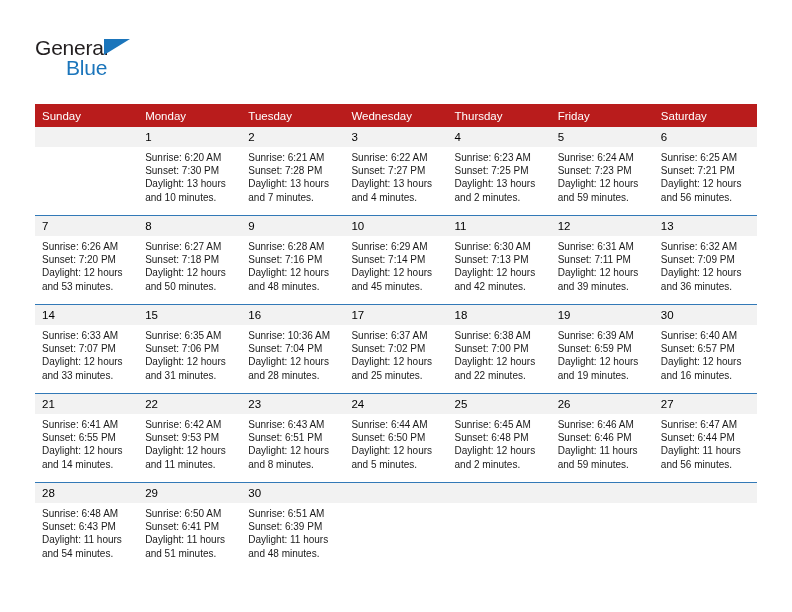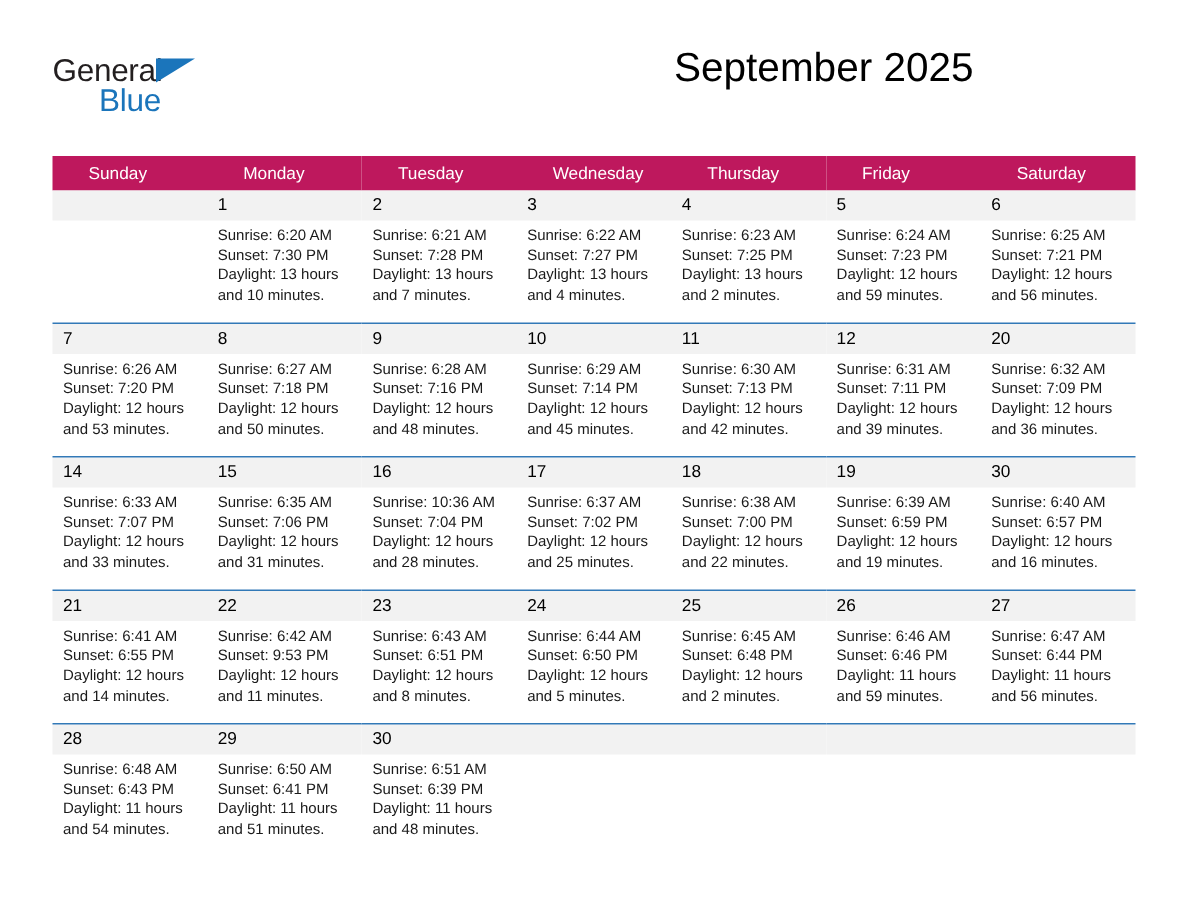--- a/index.html
+++ b/index.html
@@ -86,26 +86,26 @@
   
   .calendar {
     position: absolute;
     left: 35px;
     top: 104px;
     width: 722px;
     border-collapse: collapse;
     table-layout: fixed;
   }
   .calendar th {
-    background: #be185d;
+    background: #b91c1c;
     color: #ffffff;
     font-size: 11.5px;
     font-weight: normal;
     text-align: left;
-    padding: 5px 0 5px 24px;
+    padding: 5px 0 5px 7px;
     height: 13px;
     border: none;
   }
   .calendar td {
     vertical-align: top;
     padding: 0;
     border: none;
     border-top: 1px solid #3279b7;
     width: 103.14px;
   }
@@ -143,21 +143,20 @@
 
   <div class="header">
 
     <div class="logo">
       <span class="logo-general">General</span>
       <span class="logo-tri"></span>
       <span class="logo-blue">Blue</span>
     </div>
 
     <div class="title-block">
-      <div class="month-title">September 2025</div>
     </div>
 
   </div>
 
   <table class="calendar">
     <thead>
       <tr>
         <th>Sunday</th>
         <th>Monday</th>
         <th>Tuesday</th>
@@ -277,21 +276,21 @@
           <td>
             <div class="daynum">12</div>
             <div class="cellbody">
               <div>Sunrise: 6:31 AM</div>
               <div>Sunset: 7:11 PM</div>
               <div>Daylight: 12 hours</div>
               <div>and 39 minutes.</div>
             </div>
           </td>
           <td>
-            <div class="daynum">20</div>
+            <div class="daynum">13</div>
             <div class="cellbody">
               <div>Sunrise: 6:32 AM</div>
               <div>Sunset: 7:09 PM</div>
               <div>Daylight: 12 hours</div>
               <div>and 36 minutes.</div>
             </div>
           </td>
         </tr>
         <tr class="week">
           <td>

